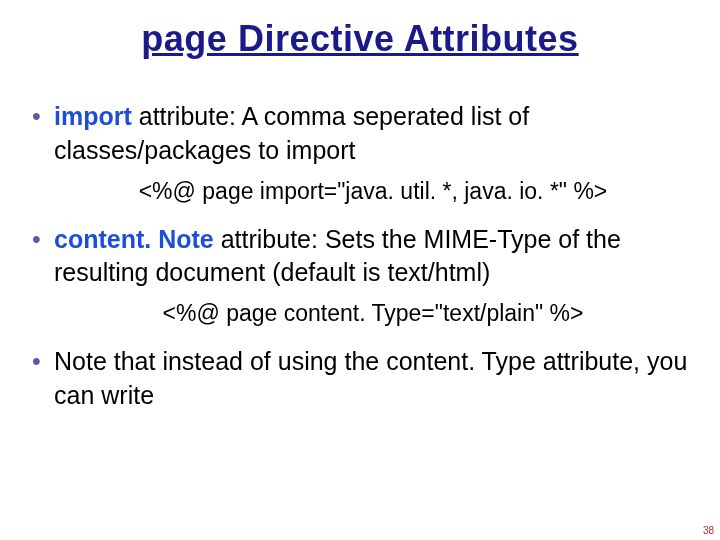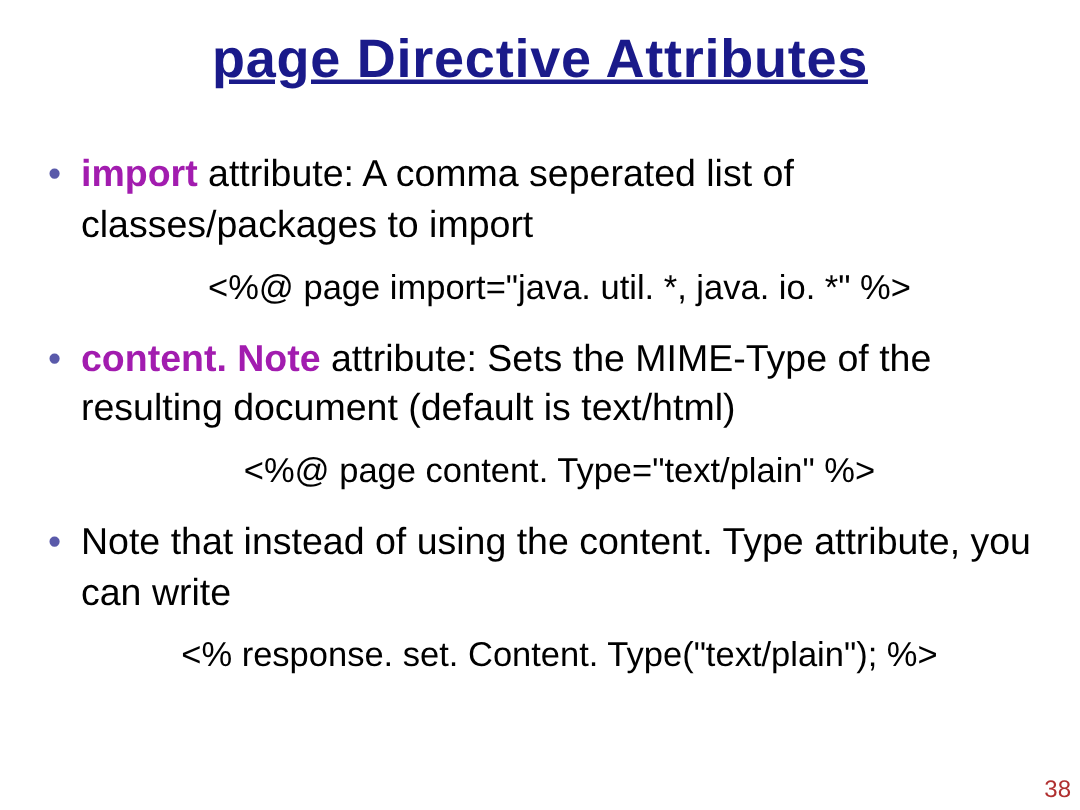--- a/index.html
+++ b/index.html
@@ -46,35 +46,35 @@
     content: "•";
     position: absolute;
     left: 4px;
     top: 0;
     color: #5a5aaa;
     font-size: 25px;
     line-height: 1.35;
   }
   .attr {
     font-weight: bold;
-    color: #a21caf;
+    color: #1d4ed8;
   }
   .code-line {
     display: block;
     text-align: center;
     font-size: 23px;
     color: #000000;
     margin: 8px 0 16px 0;
     font-family: Verdana, Geneva, sans-serif;
   }
   .page-number {
     position: absolute;
     right: 6px;
     bottom: 4px;
-    font-size: 16px;
+    font-size: 10px;
     color: #b03030;
   }
 </style>
 </head>
 <body>
 
 <div class="slide">
   <h1 class="title">page Directive Attributes</h1>
 
   <ul class="bullets">
@@ -84,19 +84,18 @@
       <span class="code-line">&lt;%@ page import="java. util. *, java. io. *" %&gt;</span>
     </li>
 
     <li>
       <span class="attr">content. Note</span><span> attribute: Sets the MIME-Type of the resulting document (default is text/html)</span>
       <span class="code-line">&lt;%@ page content. Type="text/plain" %&gt;</span>
     </li>
 
     <li>
       <span>Note that instead of using the content. Type attribute, you can write</span>
-      <span class="code-line">&lt;% response. set. Content. Type("text/plain"); %&gt;</span>
     </li>
 
   </ul>
 
   <div class="page-number">38</div>
 </div>
 
 </body></html>

